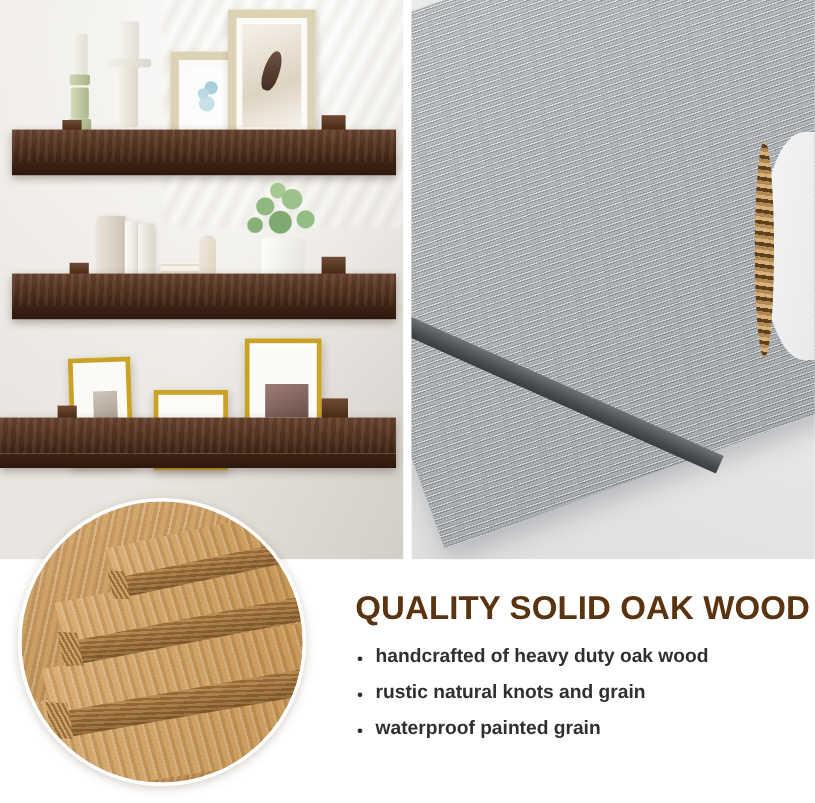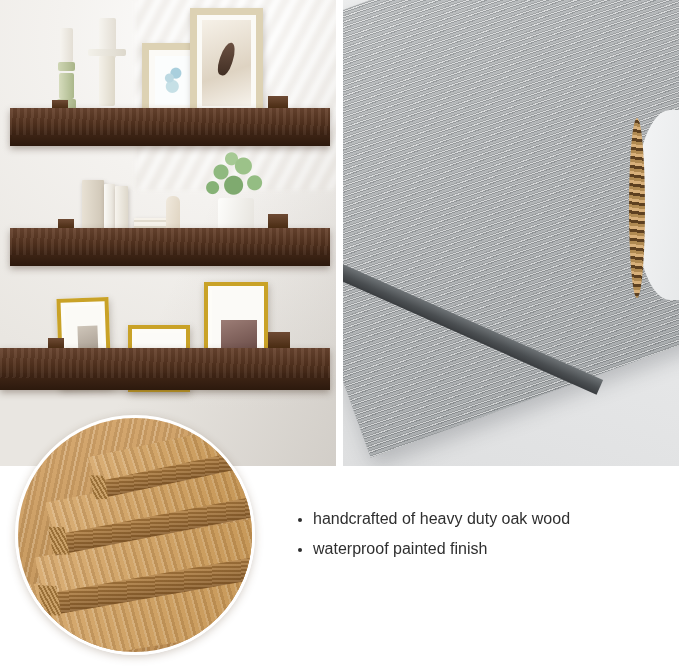--- a/index.html
+++ b/index.html
@@ -109,21 +109,21 @@
     background:
       repeating-linear-gradient(8deg, rgba(255,255,255,.10) 0 2px, rgba(90,60,28,.28) 2px 4px),
       linear-gradient(180deg,#b07f42,#8a5e2c);}
   .plank .endgrain{position:absolute;
     background:repeating-linear-gradient(70deg,#caa169 0 2px,#9a7038 2px 4px);}
 
   
   .copy{position:absolute;left:296px;top:493px;width:383px;z-index:20;}
   .headline{color:#5a3410;font-weight:bold;font-size:27.5px;letter-spacing:.1px;
     white-space:nowrap;line-height:1.05;}
-  .bullets{margin:18px 0 0 0;padding:0;list-style:none;}
+  .bullets{margin:18px 0 0 0;padding:0;list-style:none;font-weight:bold;}
   .bullets li{color:#2f2f2f;font-size:16px;line-height:1.0;margin-bottom:14px;
     padding-left:17px;position:relative;white-space:nowrap;}
   .bullets li .dot{position:absolute;left:2px;top:7px;width:4px;height:4px;border-radius:50%;background:#2f2f2f;}
 </style>
 </head>
 <body>
 
 <div class="stage">
 
   <div class="panel-left">
@@ -234,25 +234,30 @@
     </div>
 
     <div class="plank" style="left:72px;top:22px;width:160px;height:40px;transform:rotate(-12deg);">
       <div class="top" style="border-radius:2px;"></div>
       <div class="side" style="left:0;top:26px;width:100%;height:17px;"></div>
       <div class="endgrain" style="left:-2px;top:20px;width:14px;height:24px;transform:skewY(14deg);"></div>
     </div>
   </div>
 
   <div class="copy">
+    <div class="headline">QUALITY SOLID OAK WOOD</div>
     <ul class="bullets">
       <li>
         <span class="dot"></span>
         <span>handcrafted of heavy duty oak wood</span>
       </li>
       <li>
         <span class="dot"></span>
-        <span>waterproof painted finish</span>
+        <span>rustic natural knots and grain</span>
+      </li>
+      <li>
+        <span class="dot"></span>
+        <span>waterproof painted grain</span>
       </li>
     </ul>
   </div>
 
 </div>
 
 </body></html>

